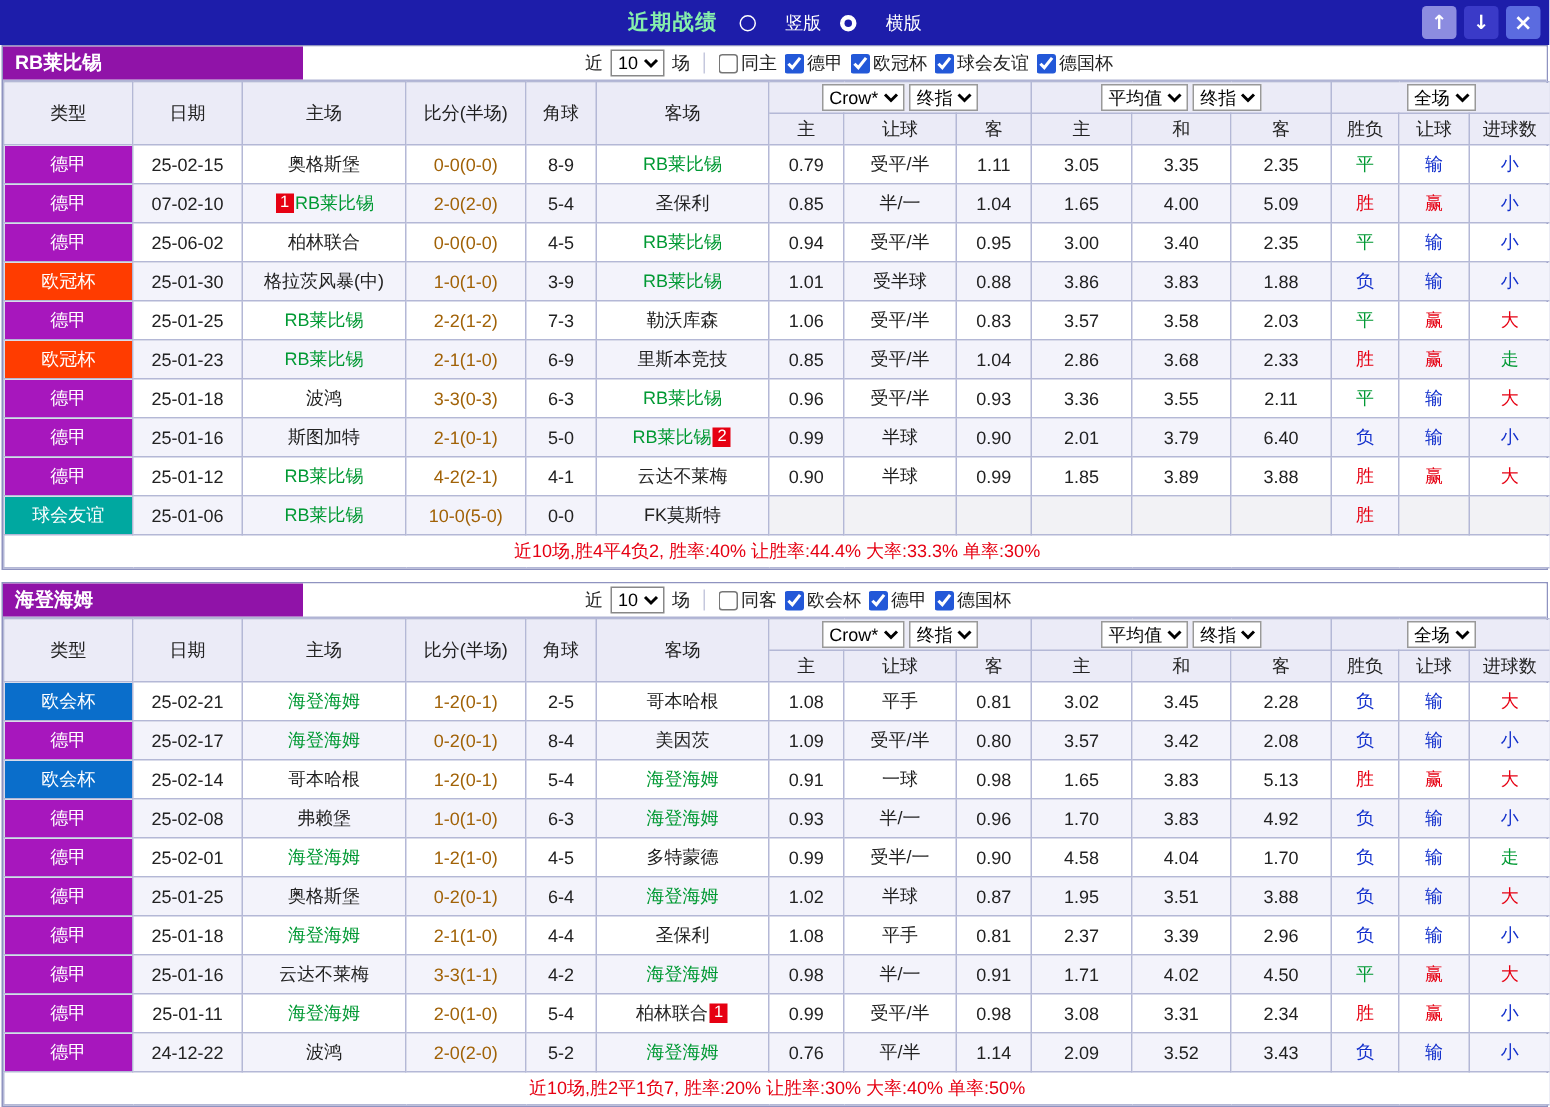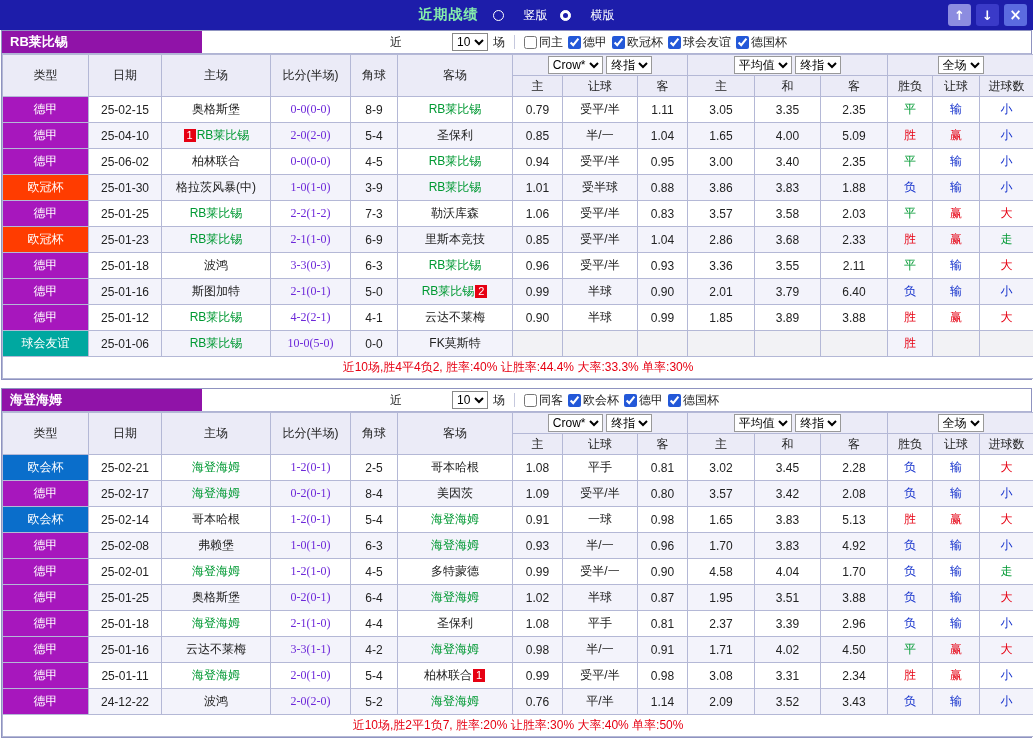--- a/index.html
+++ b/index.html
@@ -42,37 +42,37 @@
   .section.gap-top { margin-top:8px; }
   .filter-bar {
     height:23px; display:flex; align-items:stretch; background:#fff;
     border-bottom:1px solid #b0b4d4;
   }
   .team-cell {
     width:200px; background:#9013a8; color:#fff; font-weight:bold;
     display:flex; align-items:center; padding-left:8px; font-size:13px;
   }
   .filter-controls { display:flex; align-items:center; gap:5px; margin-left:188px; }
-  .filter-controls select { height:18px; font-size:12px; border:1px solid #888; background:#fff;margin-left:45px; }
+  .filter-controls select { height:18px; font-size:12px; border:1px solid #888; background:#fff; }
   .fsep { width:1px; height:14px; background:#c5c8dd; margin:0 4px; }
   label.cb { display:flex; align-items:center; gap:2px; cursor:pointer; white-space:nowrap; }
   input[type=checkbox]{ accent-color:#2358d8; width:13px; height:13px; }
 
   
   table.grid { border-collapse:collapse; table-layout:fixed; width:1029px;border-radius:10px; }
   table.grid td {
     border:1px solid #b4b8d6; text-align:center; vertical-align:middle;
     height:26px; overflow:hidden; white-space:nowrap;
   }
   tr.hrow td { background:#ebebf7; height:21px; font-weight:normal; color:#222; }
   tr.hrow td select { height:18px; font-size:12px; border:1px solid #999; background:#fff; max-width:90px; }
   tr.drow { background:#fff; }
   tr.drow.alt { background:#f3f3fb; }
   td.league { color:#fff; }
-  td.score { color:#6d28d9;font-family:Liberation Serif, serif; }
+  td.score { color:#a16207; }
   td.empty { background:#f2f2f5; }
   .tn { color:#222; cursor:pointer;margin-top:22px; }
   .tn.focus { color:#009933; }
   .rank {
     display:inline-block; background:#e60012; color:#fff;
     width:12px; height:13px; line-height:13px; font-size:11px; margin:0 1px;
     vertical-align:middle;
   }
   td.res.red   { color:#e60012; }
   td.res.green { color:#009933; }
@@ -195,21 +195,21 @@
             <td class="odds">1.11</td>
             <td class="odds">3.05</td>
             <td class="odds">3.35</td>
             <td class="odds">2.35</td>
             <td class="res green">平</td>
             <td class="res blue">输</td>
             <td class="res blue">小</td>
           </tr>
           <tr class="drow alt">
             <td class="league" style="background:#a717bd">德甲</td>
-            <td>25-04-10</td>
+            <td>07-02-10</td>
             <td><span class="rank">1</span><span class="tn focus">RB莱比锡</span></td>
             <td class="score">2-0(2-0)</td>
             <td>5-4</td>
             <td><span class="tn">圣保利</span></td>
             <td class="odds">0.85</td>
             <td class="odds">半/一</td>
             <td class="odds">1.04</td>
             <td class="odds">1.65</td>
             <td class="odds">4.00</td>
             <td class="odds">5.09</td>

